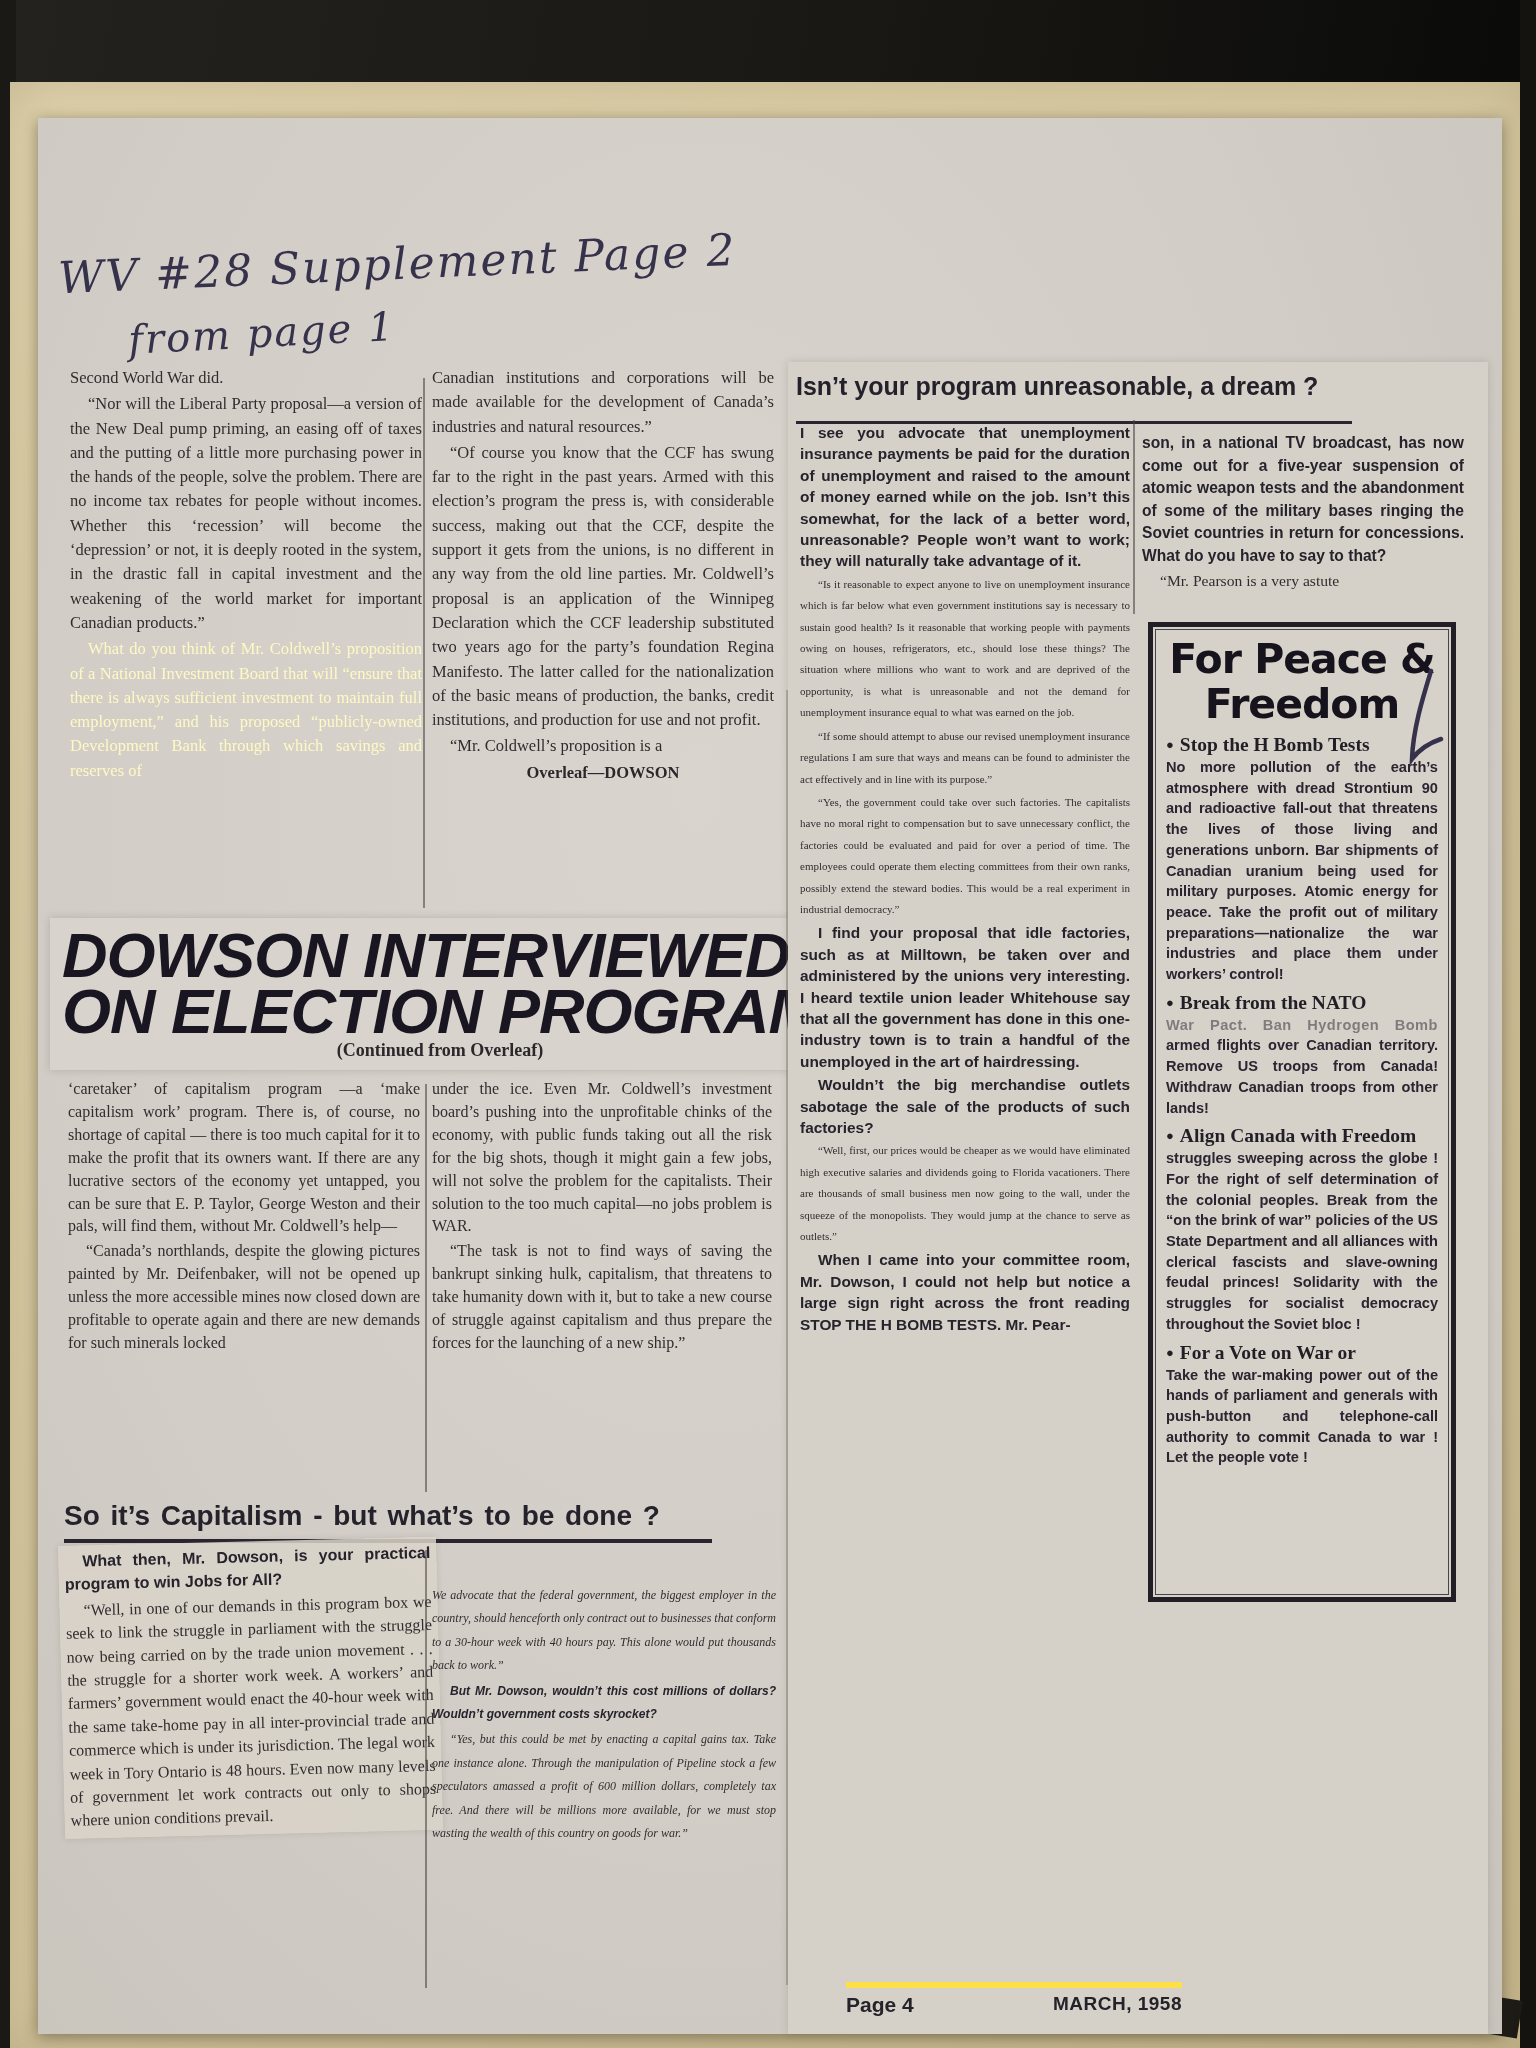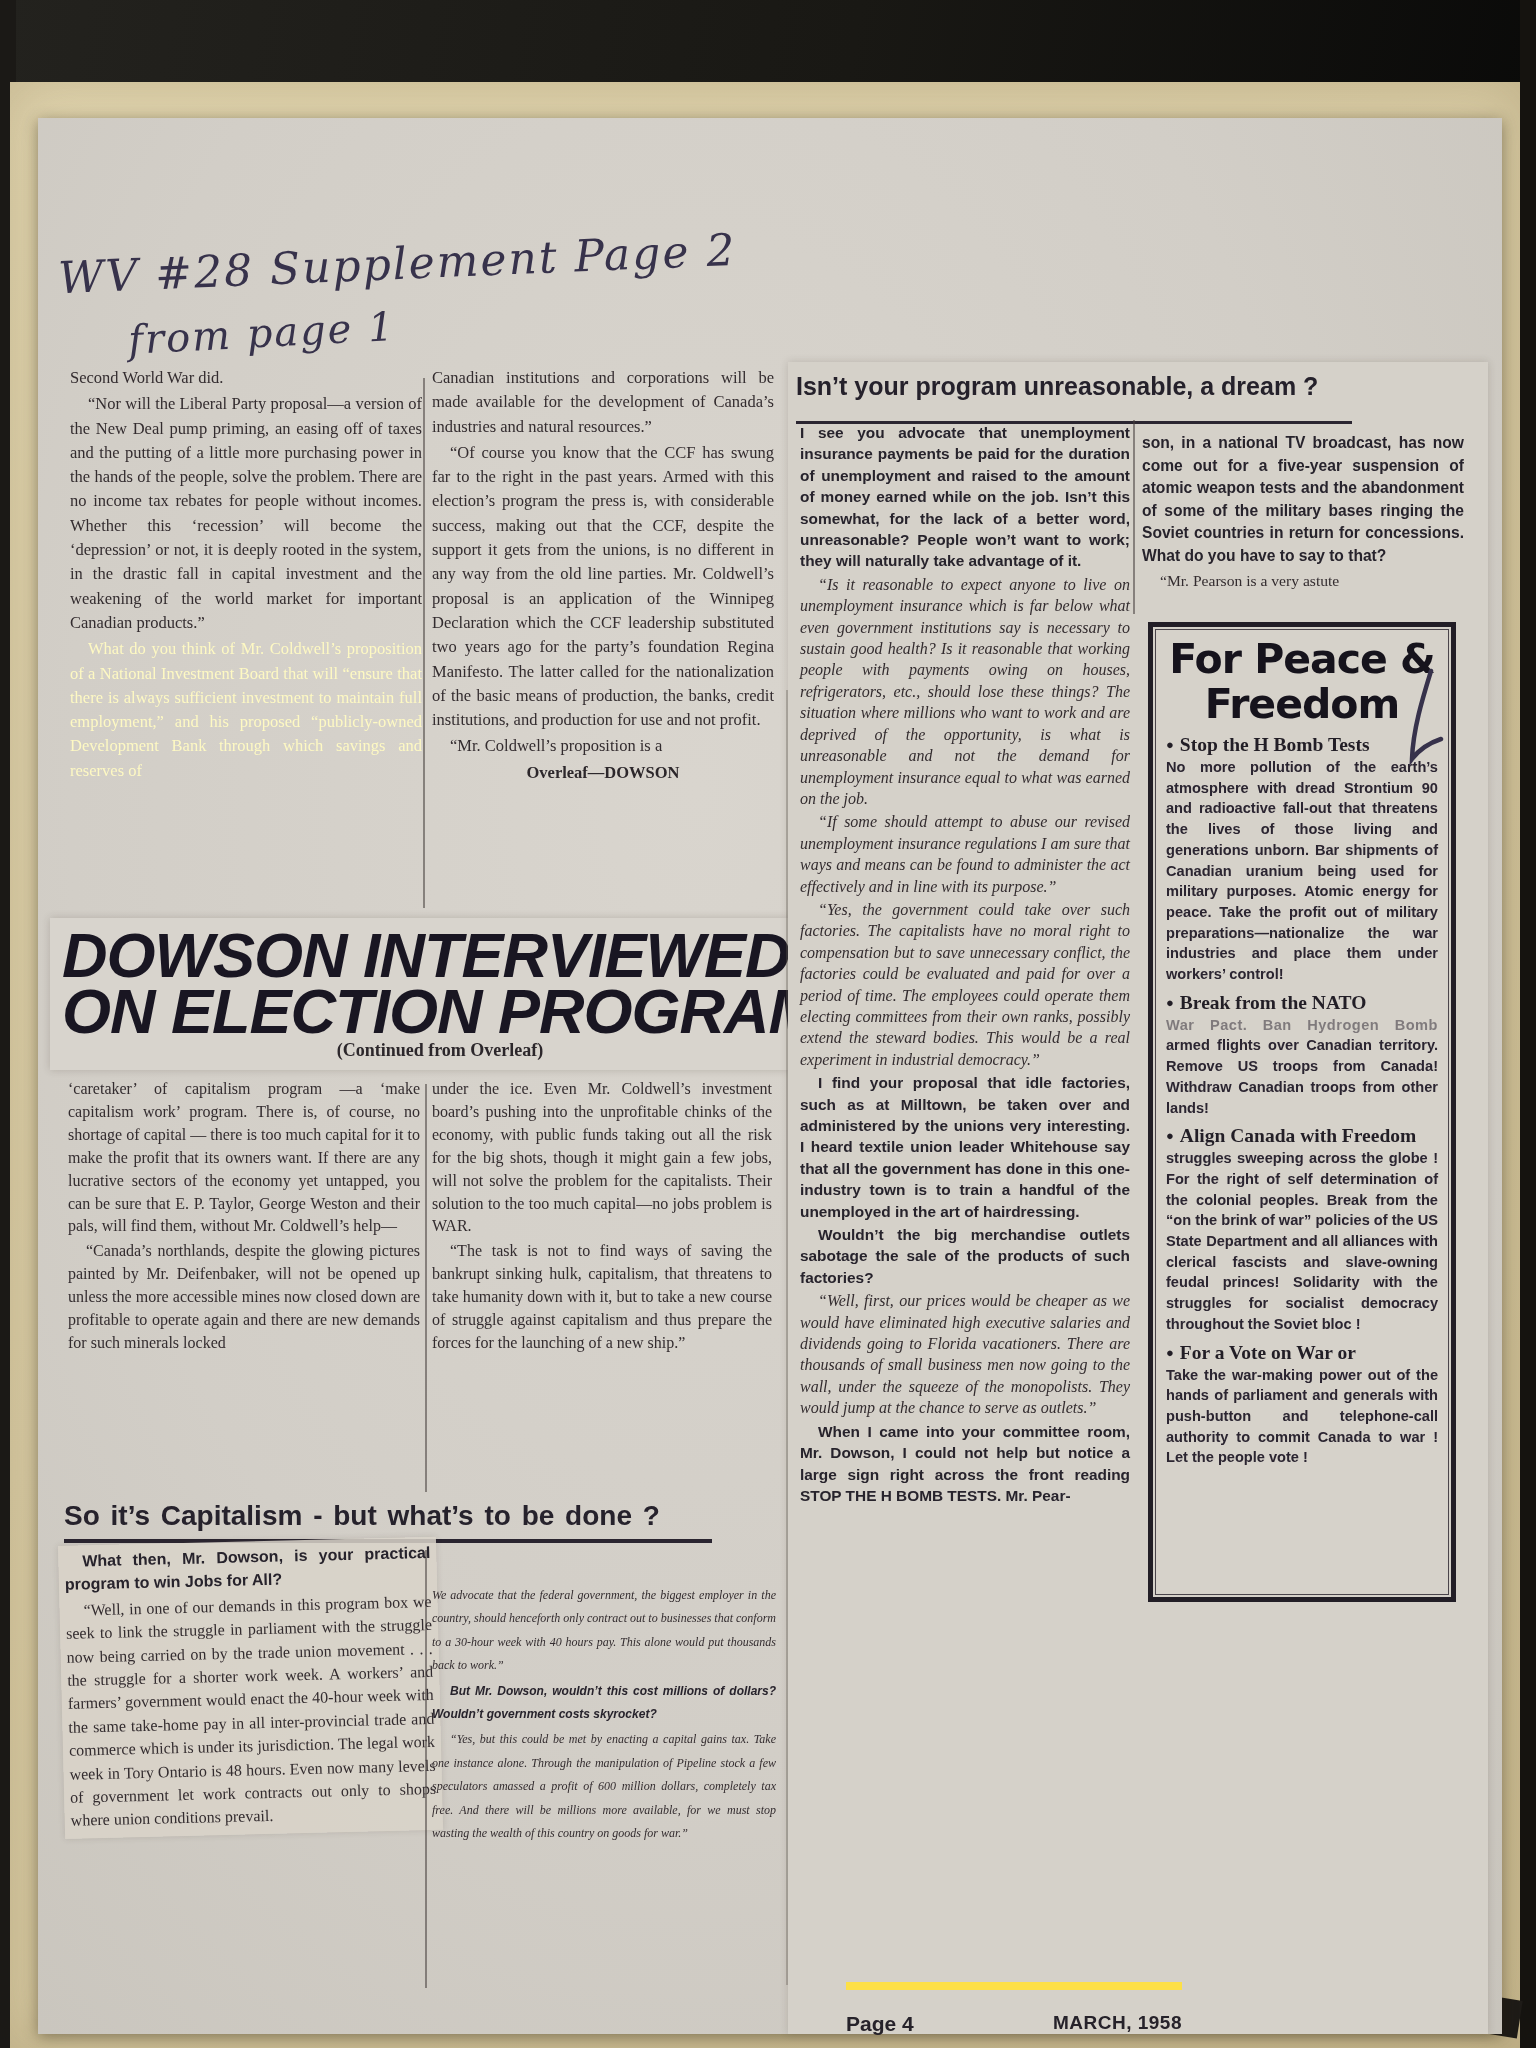--- a/index.html
+++ b/index.html
@@ -51,36 +51,36 @@
   #cap-heading{left:64px;top:1500px;width:648px;font-family:"Liberation Sans",sans-serif;font-weight:700;
     font-size:28px;color:#26222c;padding-bottom:7px;border-bottom:4px solid #2a2530;word-spacing:3px;white-space:nowrap;}
   #cap-col1{left:58px;top:1546px;width:366px;font-size:16px;line-height:23.4px;transform:rotate(-1.4deg);
     transform-origin:top left;background:rgba(217,211,201,.85);padding:4px 6px;box-shadow:0 0 6px rgba(60,50,40,.15);}
   #cap-col2{left:432px;top:1584px;width:344px;font-size:12px;line-height:23.4px;font-style:italic;}
   
   #right-clip{left:788px;top:362px;width:700px;height:1672px;background:#d5d1c9;box-shadow:0 0 8px rgba(60,50,40,.18);}
   #int-heading{left:796px;top:372px;width:556px;font-family:"Liberation Sans",sans-serif;font-weight:700;
     font-size:25px;color:#25212b;padding-bottom:20px;border-bottom:3px solid #2a2530;white-space:nowrap;}
   #int-col1{left:800px;top:422px;width:330px;font-size:15.4px;line-height:21.4px;}
-  #int-col1 .para.a{font-size:16px;font-style:italic;}
+  #int-col1 .para.a{font-size:11px;}
   #int-col2{left:1142px;top:416px;width:322px;font-size:15.6px;line-height:22.6px;margin-top:16px;}
   
   #peace-box{left:1148px;top:622px;width:308px;height:980px;border:5px solid #221e26;
     box-shadow:inset 0 0 0 2px #d5d1c9, inset 0 0 0 3px #4a444a;background:#d6d2ca;padding:10px 13px;box-sizing:border-box;}
   .pb-title{font-family:"DejaVu Sans",sans-serif;font-weight:bold;font-size:41px;line-height:45px;
     letter-spacing:-1px;color:#16131c;text-align:center;}
   #pb-check{position:absolute;right:2px;top:40px;}
   .pb-item{margin-top:7px;}
   .pb-head{font-family:"Liberation Serif",serif;font-weight:700;font-size:19.5px;color:#221e26;line-height:22px;}
   .pb-bullet{font-size:13px;vertical-align:2px;margin-right:6px;}
   .pb-body{margin:1px 0 0 0;font-family:"Liberation Sans",sans-serif;font-weight:700;font-size:14.6px;
     line-height:20.7px;text-align:justify;color:#2b2531;}
   .pb-lead{opacity:.5;letter-spacing:.5px;margin-top:34px;}
   
-  #footer{left:846px;top:1982px;width:336px;border-top:8px solid #fde047;padding-top:22px;
+  #footer{left:846px;top:1982px;width:336px;border-top:6px solid #fde047;padding-top:5px;
     display:flex;justify-content:space-between;font-family:"Liberation Sans",sans-serif;font-weight:700;color:#26222a;}
   #footer .pg{font-size:21px;}
   #footer .dt{font-size:19px;letter-spacing:.5px;}
 </style>
 </head>
 <body>
 
 <div class="abs" id="top-band"></div>
 <div class="abs" id="left-edge"></div>
 <div class="abs" id="album-page"></div>

